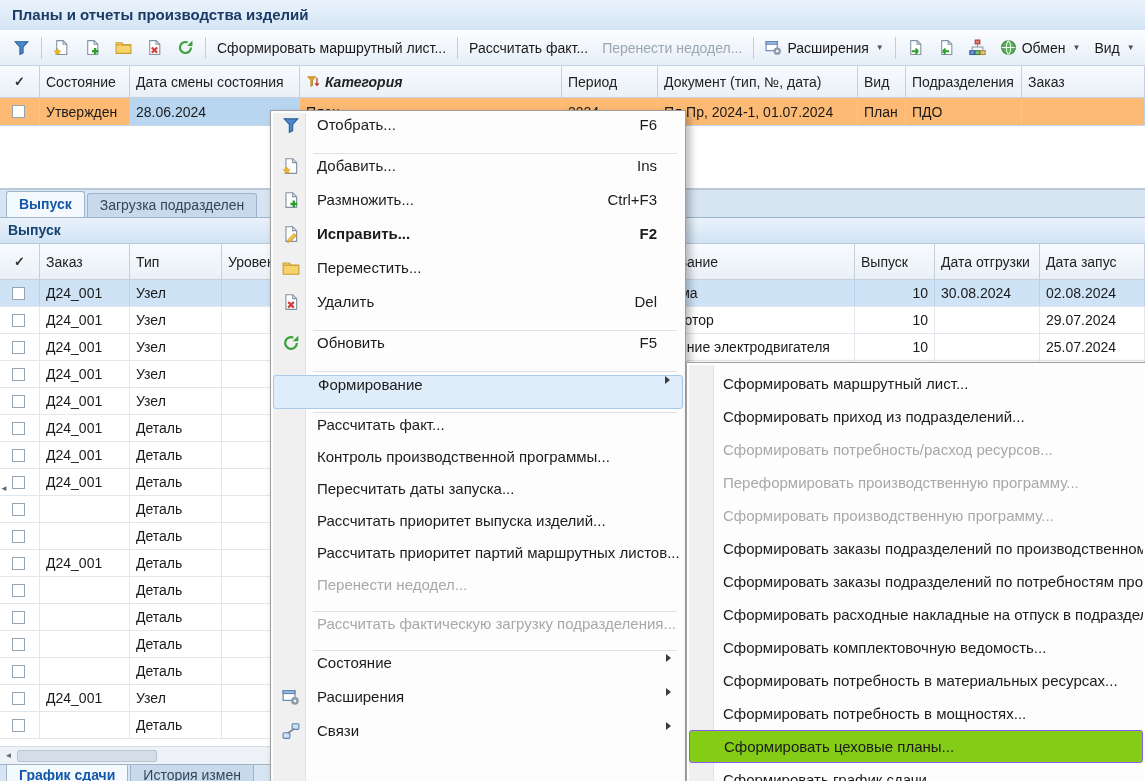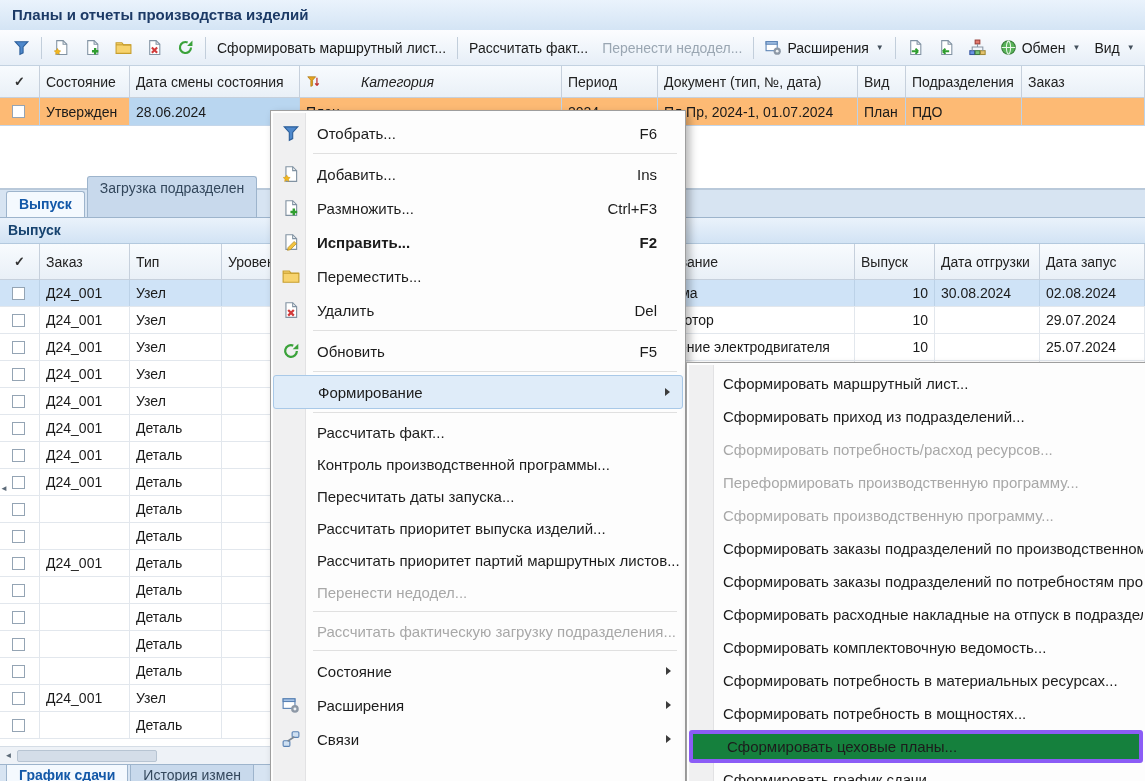--- a/index.html
+++ b/index.html
@@ -21,21 +21,21 @@
   .dd { font-size:8px; color:#44505c; margin-left:2px; }
   .icon16 { width:17px; height:17px; display:inline-block; flex:0 0 17px; }
   .icon14 { width:14px; height:14px; display:inline-block; margin-right:5px; flex:0 0 14px; }
   [data-icon] svg { width:100%; height:100%; display:block; }
 
   
   .ghead { position:absolute; left:0; width:1145px; display:flex; font-size:14px;
     background:linear-gradient(#f8fbfe,#e9f0f7); border-bottom:1px solid #c6d0dc; }
   .hcell { border-right:1px solid #c6d0dc; display:flex; align-items:center;
     padding:0 6px; color:#222; overflow:hidden; white-space:nowrap; }
-  .hcell.sorted .lbl { font-weight:normal; font-style:italic;margin-left:36px; }
+  .hcell.sorted .lbl { font-weight:bold; font-style:italic; }
   .chk-mark { font-weight:bold; color:#333; font-size:13px; margin-left:8px; }
   .cell { border-right:1px solid #e2e7ed; display:flex; align-items:center;
     padding:0 6px; overflow:hidden; white-space:nowrap; }
   .num { justify-content:flex-end; }
   .checkbox { width:13px; height:13px; border:1px solid #94a4b4; background:#fff; margin-left:6px; flex:0 0 13px; }
 
   
   .uhead { top:66px; height:32px; }
   .urow { position:absolute; top:98px; left:0; width:1145px; height:28px; display:flex;
     font-size:14px; background:#fdba74; border-bottom:1px solid #c4d6ea; }
@@ -43,21 +43,21 @@
   .selcell { background:#b9d6f0; }
   .u0{width:40px;flex:0 0 40px} .u1{width:90px;flex:0 0 90px} .u2{width:170px;flex:0 0 170px}
   .u3{width:262px;flex:0 0 262px} .u4{width:96px;flex:0 0 96px} .u5{width:200px;flex:0 0 200px}
   .u6{width:48px;flex:0 0 48px} .u7{width:116px;flex:0 0 116px} .u8{width:123px;flex:0 0 123px}
 
   .pane-split { position:absolute; top:188px; left:0; width:100%; height:2px; background:#b9c9da; }
 
   
   .tabs1 { position:absolute; top:190px; left:0; width:100%; height:28px; background:#d7e4f2;
     display:flex; align-items:flex-end; padding-left:6px; gap:2px; border-bottom:1px solid #9db4cc; font-size:14px; }
-  .tab { height:41px; line-height:22px; padding:0 12px; border:1px solid #9db4cc; border-bottom:none;
+  .tab { height:24px; line-height:22px; padding:0 12px; border:1px solid #9db4cc; border-bottom:none;
     border-radius:3px 3px 0 0; background:#c8d9ec; color:#33475c; white-space:nowrap; overflow:hidden; }
   .tab.active { background:#f4f9fe; color:#1358a8; font-weight:bold; height:26px; line-height:25px; }
 
   .section-hdr { position:absolute; top:218px; left:0; width:100%; height:26px;
     background:linear-gradient(#eaf2fb,#d2e3f4); border-bottom:1px solid #b3c9de;
     color:#17436f; font-weight:bold; font-size:14px; line-height:25px; padding-left:8px; }
 
   
   .lhead { top:244px; height:36px; }
   .lrows { position:absolute; top:280px; left:0; width:1145px; }
@@ -83,42 +83,42 @@
   .tab2.active { background:#f4f9fe; color:#1358a8; font-weight:bold; }
 
   .collapse-arrow { position:absolute; left:0; font-size:8px; color:#5c6a78; }
 
   
   .menu { position:absolute; left:270px; top:110px; width:416px; min-height:690px;
     background:#fdfdfd; border:1px solid #9e9e9e; box-shadow:4px 4px 8px rgba(0,0,0,.28);
     padding:5px 2px; z-index:40; overflow:hidden; }
   .menu::before { content:""; position:absolute; left:2px; top:2px; bottom:2px; width:32px;
     background:#f0f0f1; border-right:1px solid #e2e2e4; }
-  .mi { position:relative; display:flex; align-items:center; height:32px;
+  .mi { position:relative; display:flex; height:32px;
     padding-left:44px; padding-right:8px; font-size:15px; color:#1c1c1c; white-space:nowrap; overflow:hidden; }
   .mi.h34 { height:34px; }
   .mi .ic { position:absolute; left:9px; width:18px; height:18px; }
   .mi .sc { margin-left:auto; padding-right:18px; }
   .mi.disabled { color:#a8a8a8; }
   .mi.bold, .mi.bold .sc { font-weight:bold; }
   .mi.hl { background:#dfecf9; border:1px solid #a9c9e8; border-radius:3px; }
   .mi .arrow { margin-left:auto; width:0; height:0; border-left:5px solid #3c3c3c;
     border-top:4px solid transparent; border-bottom:4px solid transparent; margin-right:4px; }
   .msep { height:1px; background:#e0e0e0; margin:3px 6px 3px 40px; position:relative; }
 
   
   .submenu { position:absolute; left:686px; top:362px; width:460px; height:436px;
     background:#fdfdfd; border:1px solid #9e9e9e; box-shadow:4px 4px 8px rgba(0,0,0,.28);
     padding:4px 2px; z-index:50; overflow:hidden; }
   .submenu::before { content:""; position:absolute; left:2px; top:2px; bottom:2px; width:24px;
     background:#f0f0f1; border-right:1px solid #e2e2e4; }
   .smi { position:relative; display:flex; align-items:center; height:33px;
     padding-left:34px; padding-right:6px; font-size:15px; color:#1c1c1c; white-space:nowrap; overflow:hidden; }
   .smi.disabled { color:#a8a8a8; }
-  .smi.hl { background:#15803d; border:4px solid #8b5cf6; border-radius:3px;padding-left:34px; }
+  .smi.hl { background:#84cc16; border:1px solid #8b5cf6; border-radius:3px;padding-left:34px; }
 </style>
 </head>
 <body>
 
 <div class="titlebar">Планы и отчеты производства изделий</div>
 
 <div class="toolbar">
   <div class="tbtn">
       <span class="icon16" data-icon="filter">
         <svg viewBox="0 0 16 16">

